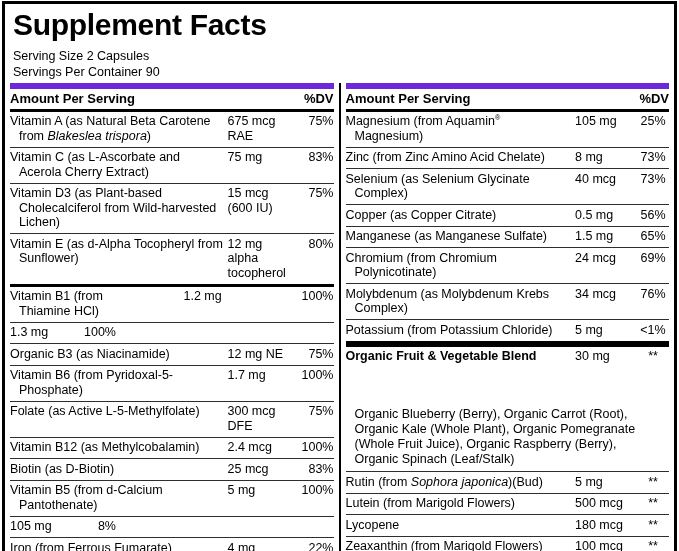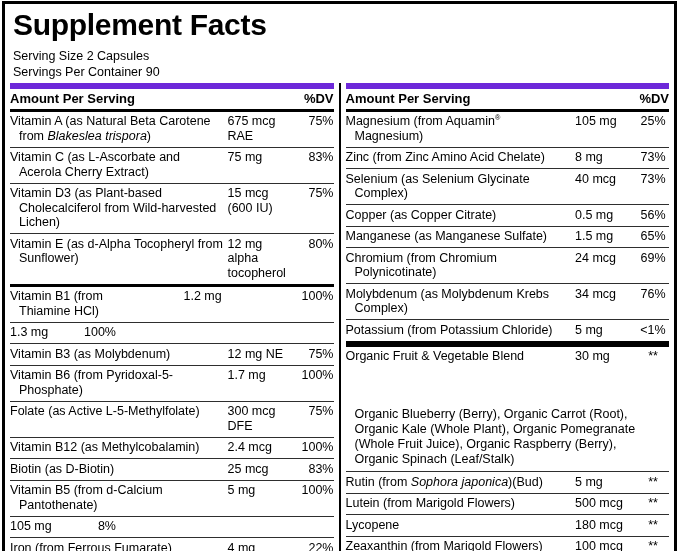--- a/index.html
+++ b/index.html
@@ -34,21 +34,21 @@
   .row {
     display: flex; gap: 4px; align-items: flex-start;
     padding: 2.5px 0 3.5px 0;
     border-top: 1px solid #2e2e2e;
     line-height: 1.16;
   }
   .rows .row:first-child { border-top: none; }
   .row.mid   { border-top: 3px solid #000; gap: 48px; }
   .row.heavy { border-top: 6px solid #000; }
   .nm { flex: 1 1 auto; padding-left: 9px; text-indent: -9px; min-width: 0; }
-  .row.bold .nm { font-weight: normal; }
+  .row.bold .nm { font-weight: bold; }
   .am { flex: none; width: 66px; text-align: left; }
   .dv { flex: none; width: 36px; text-align: right; }
   .col.right .am { width: 58px; }
   .col.right .dv { width: 32px; text-align: center; }
   .desc { padding: 0 30px 4px 9px; line-height: 1.2; margin-top: 40px; }
   sup { font-size: 58%; line-height: 0; }
   i { font-style: italic; }
 </style>
 </head>
 <body>
@@ -90,21 +90,21 @@
           <div class="row mid">
             <span class="nm"><span>Vitamin B1 (from Thiamine HCl)</span></span>
             <span class="am">1.2 mg</span>
             <span class="dv">100%</span>
           </div>
           <div class="row">
             <span class="am">1.3 mg</span>
             <span class="dv">100%</span>
           </div>
           <div class="row">
-            <span class="nm"><span>Vitamin B3 (as Molybdenum)</span></span>
+            <span class="nm"><span>Organic B3 (as Niacinamide)</span></span>
             <span class="am">12 mg NE</span>
             <span class="dv">75%</span>
           </div>
           <div class="row">
             <span class="nm"><span>Vitamin B6 (from Pyridoxal-5-Phosphate)</span></span>
             <span class="am">1.7 mg</span>
             <span class="dv">100%</span>
           </div>
           <div class="row">
             <span class="nm"><span>Folate (as Active L-5-Methylfolate)</span></span>

